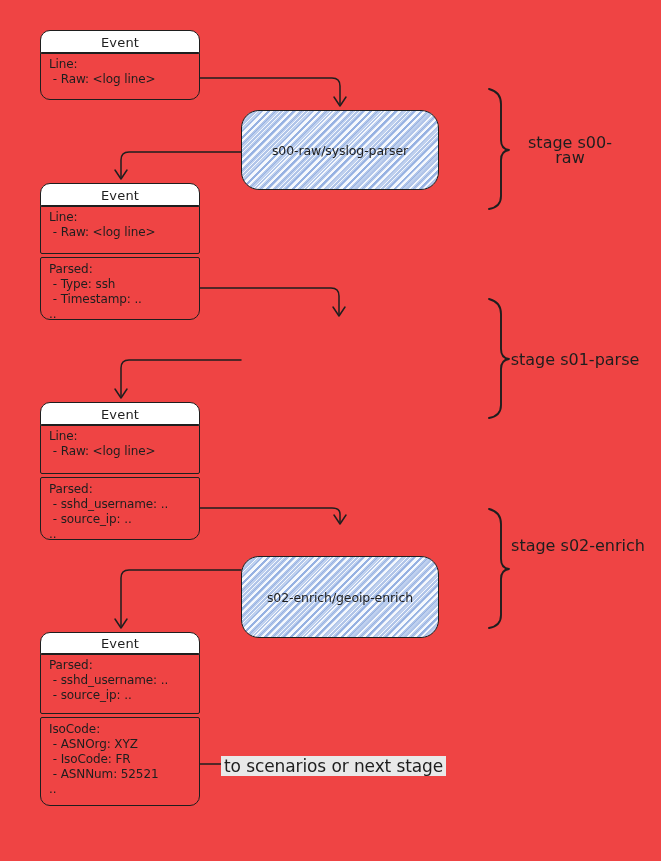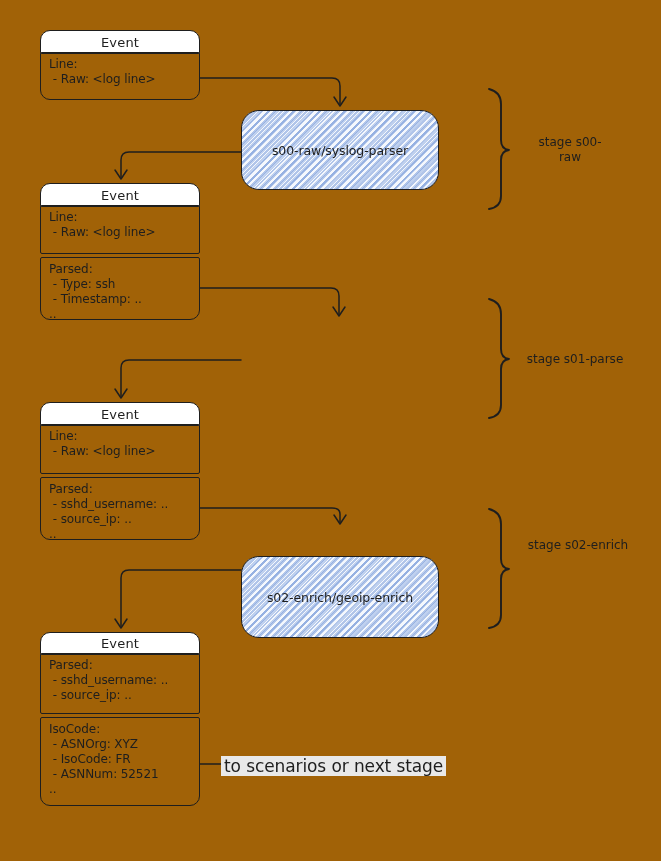--- a/index.html
+++ b/index.html
@@ -1,17 +1,17 @@
 <!DOCTYPE html>
 <html><head>
 <meta charset="utf-8">
 <style>
   html,body{margin:0;padding:0;}
   body{font-family:"DejaVu Sans","Liberation Sans",sans-serif;color:#1e1e1e;}
-  #canvas{position:relative;width:661px;height:861px;background:#a16207;overflow:hidden;}
+  #canvas{position:relative;width:661px;height:861px;background:#ef4444;overflow:hidden;}
 
   
   .event-card{position:absolute;width:160px;display:flex;flex-direction:column;z-index:1;}
   .event-title{
     height:24px;box-sizing:border-box;background:#ffffff;
     border:1.6px solid #1e1e1e;border-radius:10px 10px 2px 2px;
     display:flex;align-items:center;justify-content:center;
     font-size:13px;letter-spacing:.2px;
   }
   .event-section{
@@ -32,21 +32,21 @@
     background:
       repeating-linear-gradient(135deg, rgba(110,147,214,.50) 0 2px, rgba(255,255,255,0) 2px 4.5px),
       repeating-linear-gradient(135deg, rgba(146,175,226,.55) 0 2.5px, rgba(255,255,255,0) 2.5px 6px),
       #f5f8fd;
   }
   .parser-label{background:transparent;padding:0 2px;}
 
   
   .stage-label{
     position:absolute;transform:translate(-50%,-50%);
-    font-size:12px;line-height:15px;text-align:center;z-index:1;
+    font-size:16px;line-height:15px;text-align:center;z-index:1;
   }
   .stage-label.wrap{width:84px;}
   .stage-label.nowrap{white-space:nowrap;}
 
   
   #overlay{position:absolute;left:0;top:0;z-index:4;pointer-events:none;}
   #overlay path{fill:none;stroke:#1e1e1e;stroke-width:1.5;stroke-linecap:round;stroke-linejoin:round;}
   #overlay path.brace{stroke-width:1.9;}
 
   

